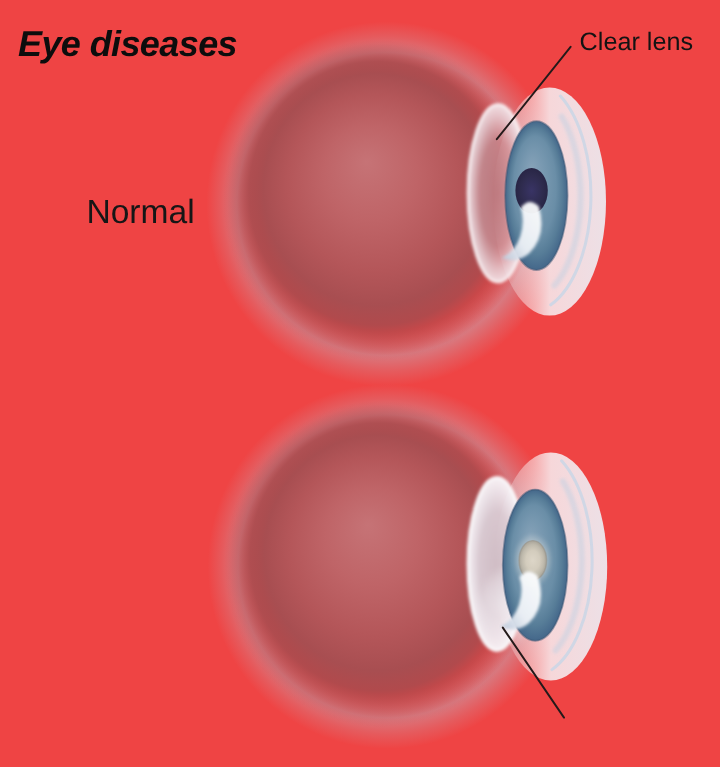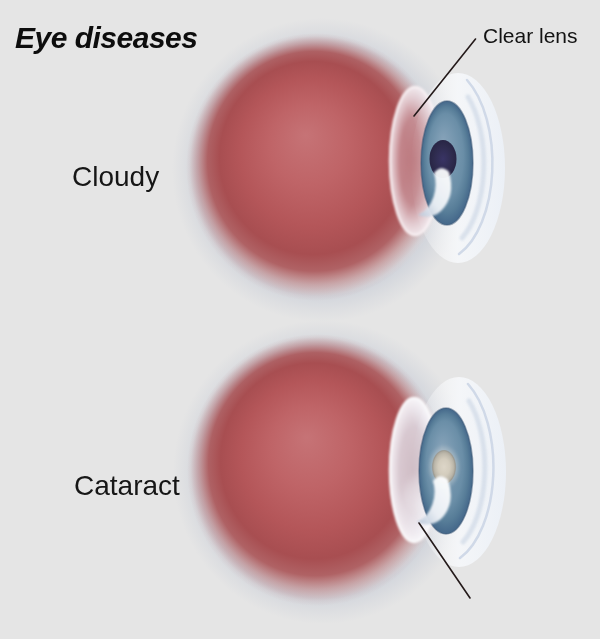--- a/index.html
+++ b/index.html
@@ -1,20 +1,20 @@
 <!DOCTYPE html>
 <html><head>
 <meta charset="utf-8">
 <style>
   html, body { margin: 0; padding: 0; background: #ffffff; }
   .canvas {
     position: relative;
     width: 600px;
     height: 639px;
-    background: #e5e5e5;
+    background: #ef4444;
     overflow: hidden;
     font-family: "Liberation Sans", sans-serif;
     color: #141414;
   }
   .canvas svg.illustration {
     position: absolute;
     left: 0; top: 0;
     width: 600px; height: 639px;
   }
   .page-title {
@@ -154,20 +154,19 @@
       <ellipse cx="444" cy="467" rx="11.5" ry="16.5" fill="url(#cataractG)" stroke="#969288" stroke-opacity="0.55" stroke-width="1.2"></ellipse>
       <path d="M 448 480 Q 456 504 441 519 Q 431 528 417 522 Q 428 517 432.5 504 Q 436.5 492 433 481 Q 440 472 448 480 Z" fill="url(#crescentG)" opacity="0.97" filter="url(#soft1)"></path>
     </g>
 
     <line x1="475.5" y1="39" x2="414" y2="116" stroke="#241a1a" stroke-width="1.6" stroke-linecap="round"></line>
     <line x1="419" y1="523" x2="470" y2="598" stroke="#241a1a" stroke-width="1.6" stroke-linecap="round"></line>
   </svg>
 
   <div class="page-title">Eye diseases</div>
 
-  <div class="condition-label normal">Cloudy</div>
+  <div class="condition-label normal">Normal</div>
 
-  <div class="condition-label cataract">Cataract</div>
 
   <div class="annotation-label clear">Clear lens</div>
 
 
 </div>
 
 </body></html>

